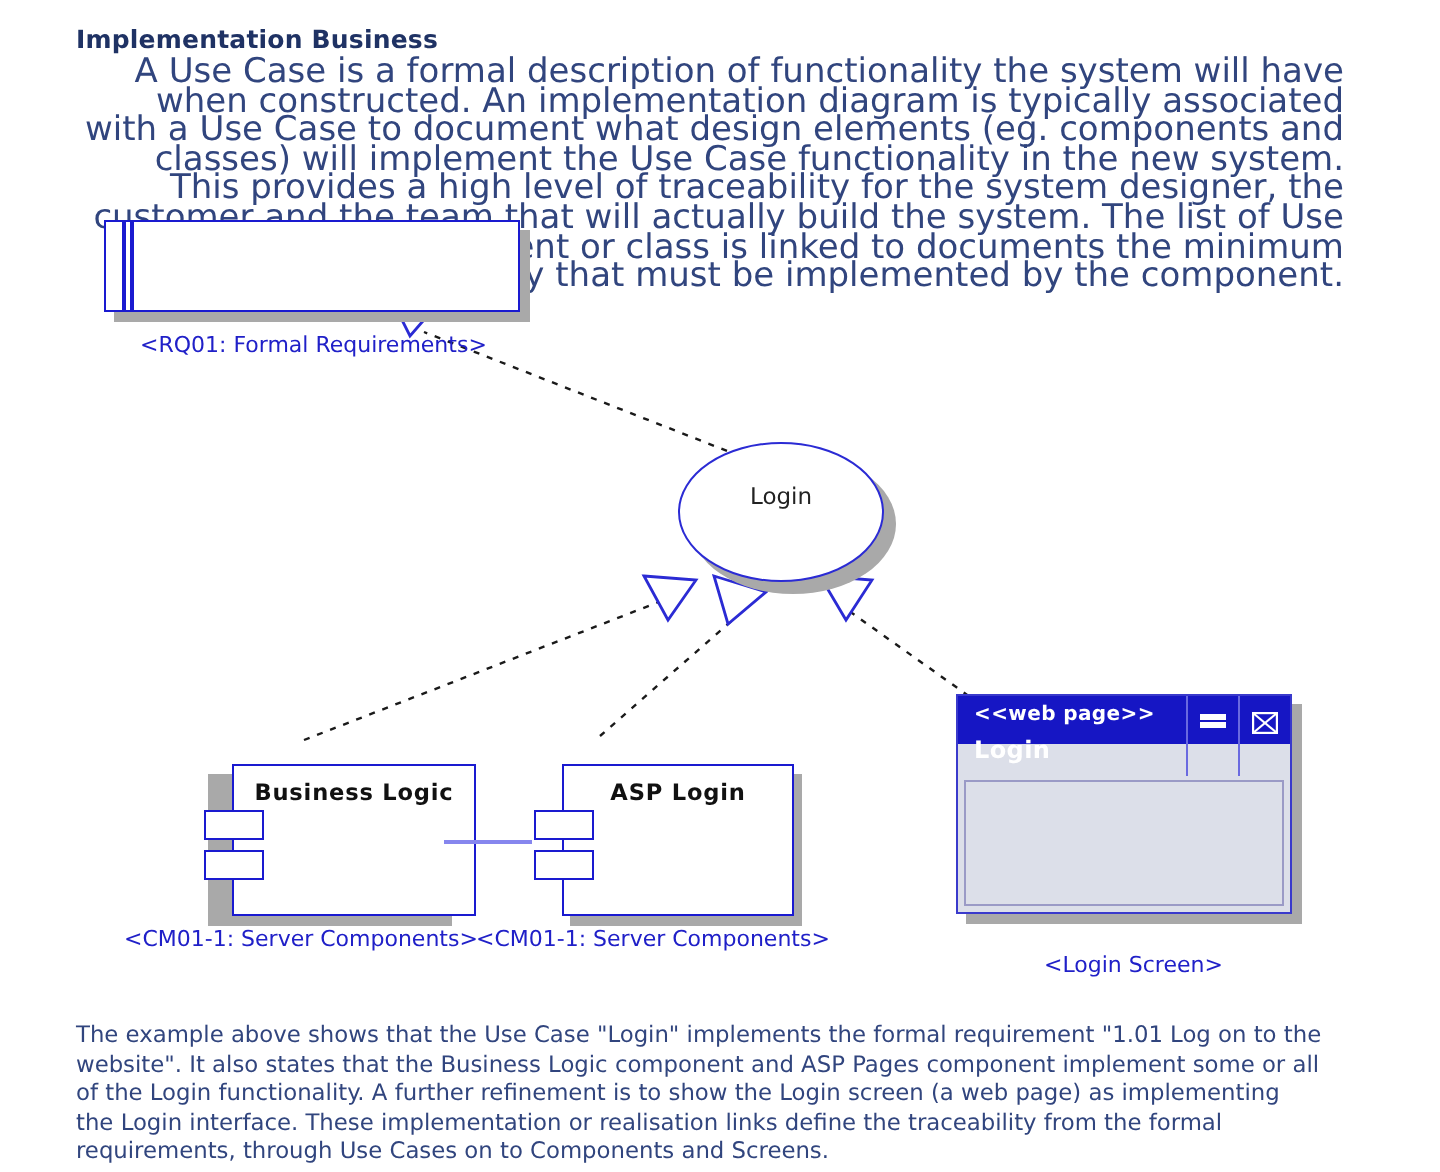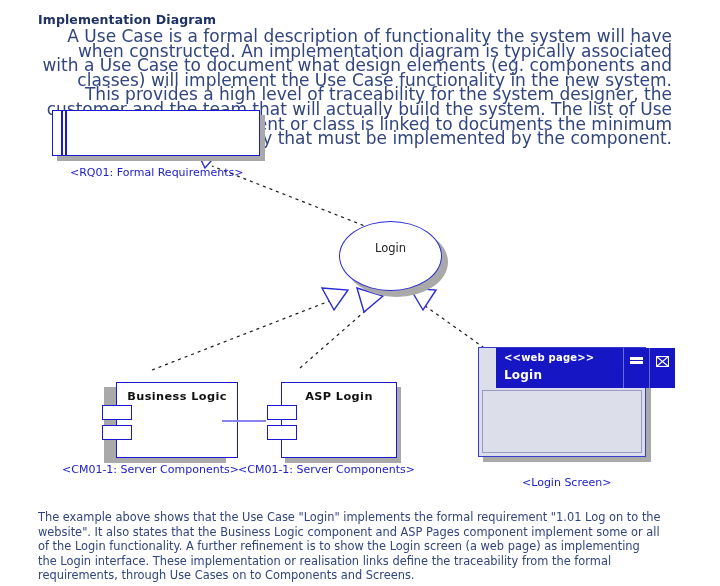--- a/index.html
+++ b/index.html
@@ -165,25 +165,24 @@
     left: 478px;
     top: 247px;
     width: 168px;
     height: 110px;
     border: 1.3px solid #3a3acc;
     box-sizing: border-box;
     background: #dcdfe9;
   }
   .webwin-titlebar {
     position: absolute;
-    left: 17px; top: 0;
+    left: 0; top: 0;
     width: 100%;
-    height: 40px;
+    height: 24px;
     background: #1616c4;
-    padding-left: 13px;
   }
   .webwin-stereotype {
     position: absolute;
     left: 8px;
     top: 4px;
     font-size: 10px;
     font-weight: bold;
     color: #ffffff;
     letter-spacing: 0.2px;
   }
@@ -240,21 +239,21 @@
     width: 720px;
     height: 395px;
     pointer-events: none;
   }
 </style>
 </head>
 <body>
 
 <div id="page">
 
-  <div class="page-title">Implementation Diagram</div>
+  <div class="page-title">Implementation Business</div>
   <div class="intro-text">A Use Case is a formal description of functionality the system will have when constructed. An implementation diagram is typically associated with a Use Case to document what design elements (eg. components and classes) will implement the Use Case functionality in the new system. This provides a high level of traceability for the system designer, the customer and the team that will actually build the system. The list of Use Cases that a component or class is linked to documents the minimum functionality that must be implemented by the component.</div>
 
   <div class="diagram">
 
     <svg class="overlay" viewBox="0 0 720 395">
 
       <line x1="370" y1="128" x2="212" y2="66" stroke="#1a1a1a" stroke-width="1.2" stroke-dasharray="3,4"></line>
       <polygon points="195,48 218,53 205,68" fill="#ffffff" stroke="#2b2bd4" stroke-width="1.4"></polygon>
 
       <line x1="152" y1="270" x2="332" y2="200" stroke="#1a1a1a" stroke-width="1.2" stroke-dasharray="3,4"></line>

